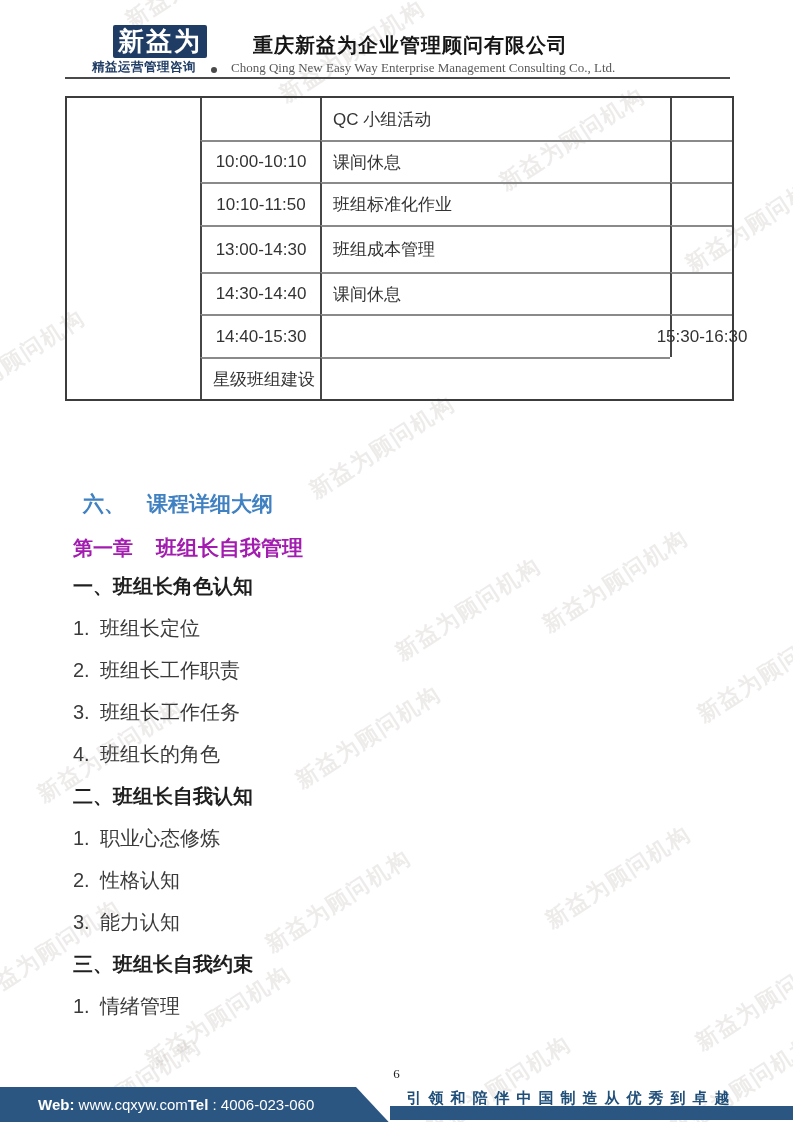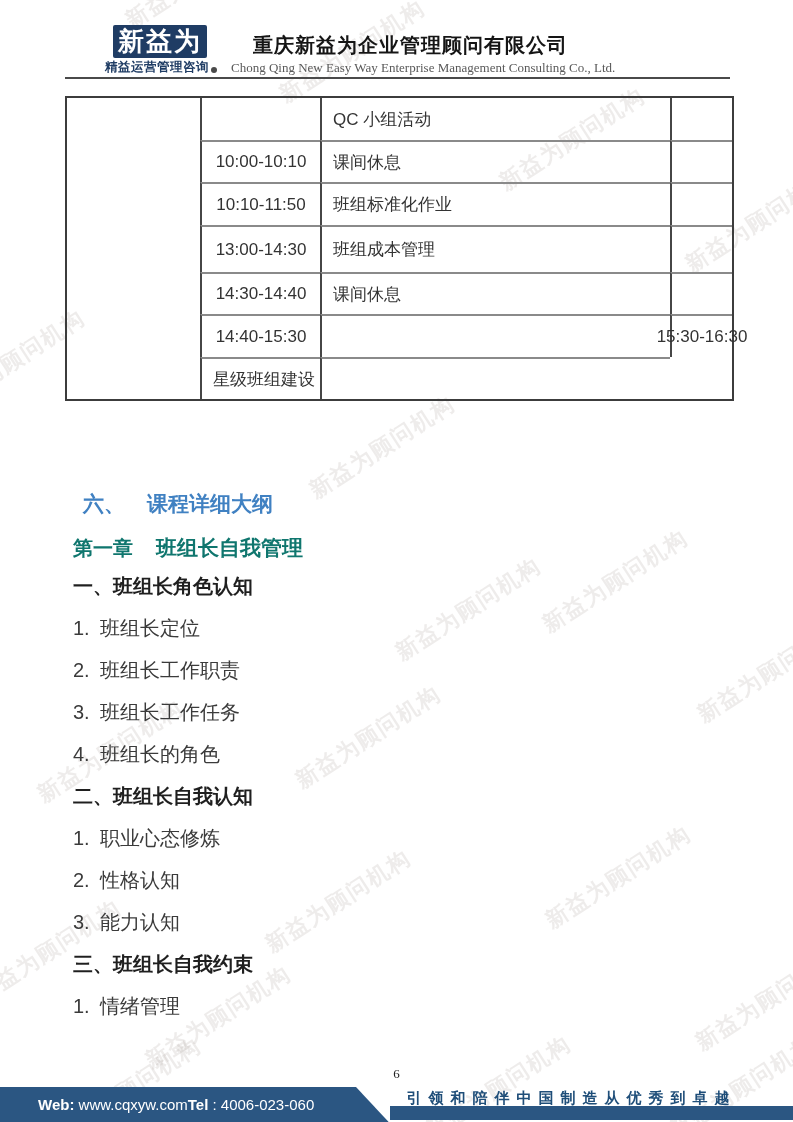--- a/index.html
+++ b/index.html
@@ -18,21 +18,21 @@
     pointer-events:none;
   }
   
   .logo-box {
     position:absolute; left:113px; top:25px; width:94px; height:33px;
     background:#1f3c64; border-radius:2px;
     display:flex; align-items:center; justify-content:center;
     color:#ffffff; font-size:26px; font-weight:700; letter-spacing:2px;
   }
   .logo-tagline {
-    position:absolute; left:105px; top:59px;
+    position:absolute; left:92px; top:59px;
     font-size:12.5px; font-weight:700; color:#1f3c64; letter-spacing:0.5px;
     border-bottom:2px solid #1f3c64; padding-bottom:1px; white-space:nowrap;
   }
   .logo-dot {
     position:absolute; left:211px; top:67px; width:6px; height:6px;
     border-radius:50%; background:#4a4a4a;
   }
   .company-cn {
     position:absolute; left:253px; top:32px;
     font-size:20px; font-weight:700; color:#151515; letter-spacing:1px; white-space:nowrap;
@@ -67,21 +67,21 @@
   }
   
   .section-heading {
     position:absolute; left:83px; top:490px;
     font-size:21px; font-weight:700; color:#4081c2; white-space:nowrap;
   }
   .section-heading .sec-title { margin-left:22px; }
   
   .chapter {
     position:absolute; left:73px; top:534px;
-    font-size:20px; font-weight:700; color:#0f766e; white-space:nowrap;
+    font-size:20px; font-weight:700; color:#a21caf; white-space:nowrap;
   }
   .chapter .ch-title { margin-left:23px; font-size:21px; }
   
   .ol-item { position:absolute; left:73px; white-space:nowrap; }
   .ol-item.hd { font-size:20px; font-weight:700; color:#1f1f1f; }
   .ol-item.it { font-size:20px; color:#3b3b3b; }
   .ol-item.it .n { display:inline-block; width:27px; }
   
   .page-number {
     position:absolute; left:0; top:1066px; width:100%;

